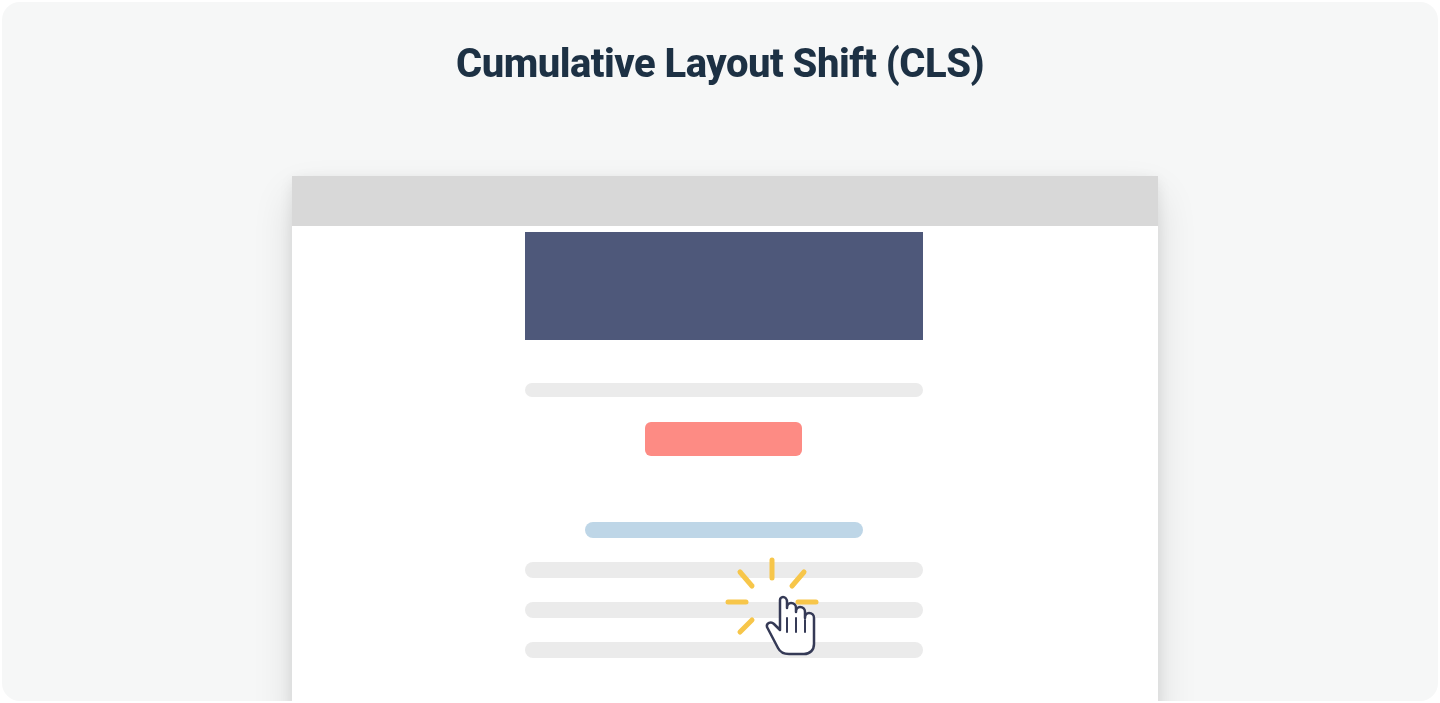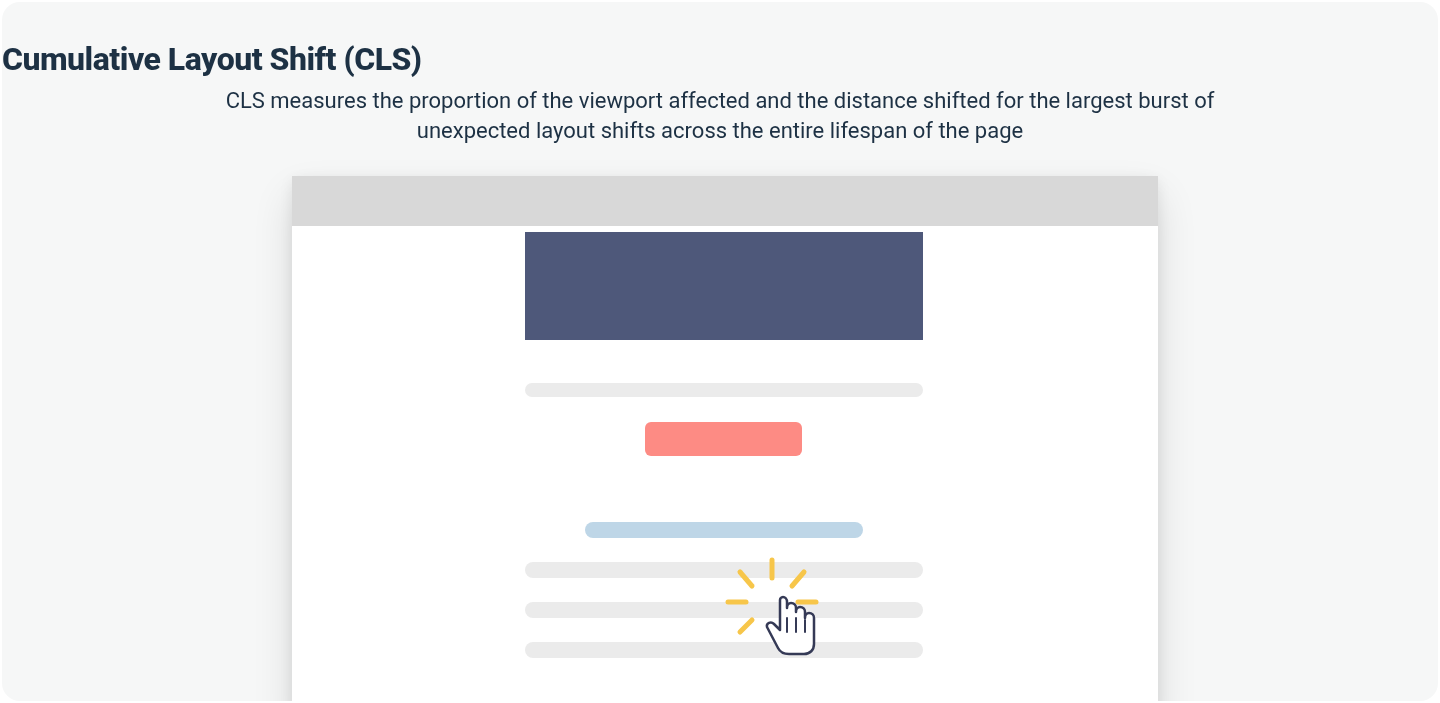--- a/index.html
+++ b/index.html
@@ -13,24 +13,24 @@
   .card {
     background: #f6f7f7;
     border-radius: 18px;
     margin: 2px;
     width: 1436px;
     height: 699px;
     position: relative;
     overflow: hidden;
   }
   .title {
-    font-size: 32px;
+    font-size: 40px;
     font-weight: 800;
     color: #1d3144;
-    text-align: left;
+    text-align: center;
     padding-top: 38px;
     letter-spacing: -0.5px;
   }
   .subtitle {
     font-size: 22px;
     font-weight: 400;
     color: #1d3144;
     text-align: center;
     margin-top: 8px;
     line-height: 1.35;
@@ -102,21 +102,20 @@
     width: 110px;
     height: 110px;
     pointer-events: none;
   }
 </style>
 </head>
 <body>
 
 <div class="card">
   <h1 class="title">Cumulative Layout Shift (CLS)</h1>
-  <p class="subtitle">CLS measures the proportion of the viewport affected and the distance shifted for the largest burst of unexpected layout shifts across the entire lifespan of the page</p>
 
   <div class="browser">
     <div class="browser-bar"></div>
     <div class="content">
       <div class="hero-block"></div>
       <div class="line l1"></div>
       <div class="red-btn"></div>
       <div class="blue-line"></div>
       <div class="line para p1"></div>
       <div class="line para p2"></div>

